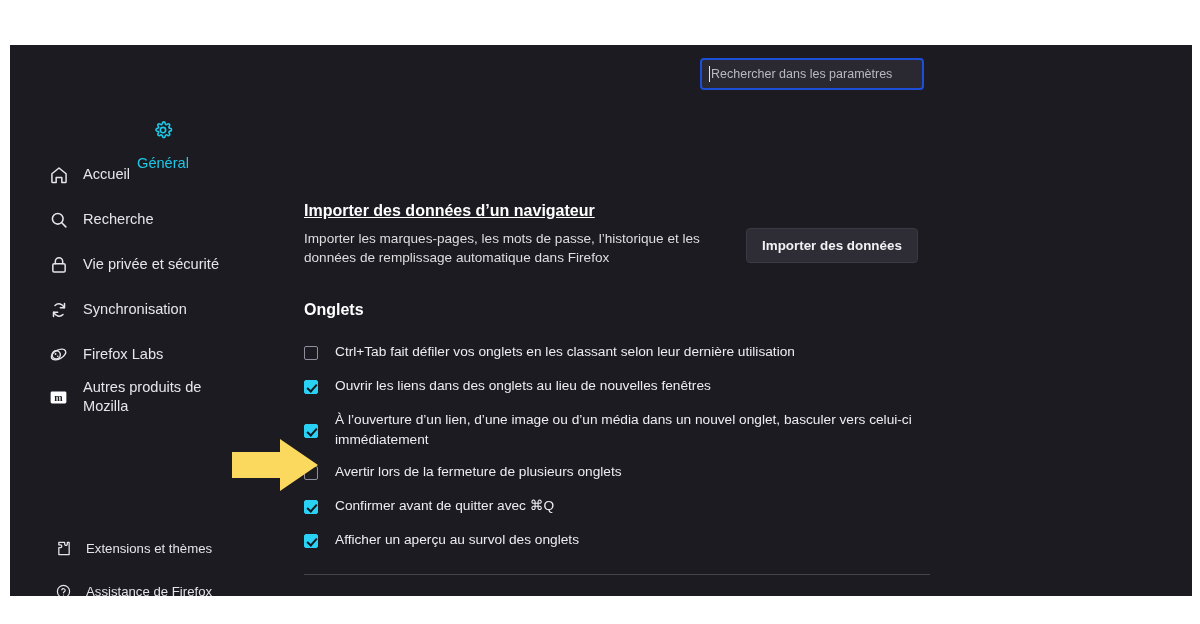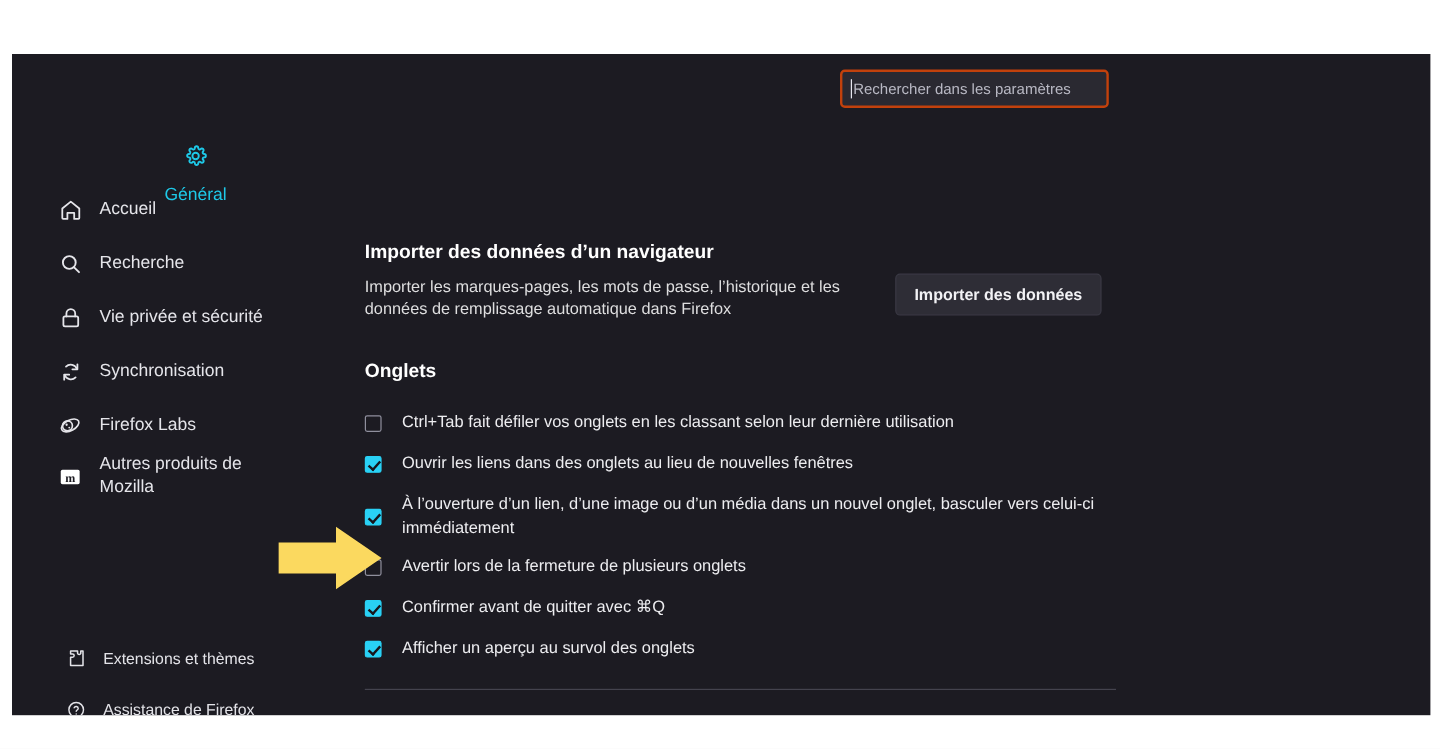--- a/index.html
+++ b/index.html
@@ -26,21 +26,21 @@
 
   
   .search-row {
     position: absolute;
     left: 690px; top: 13px;
     width: 224px;
   }
   .search-input {
     width: 224px; height: 32px;
     background: #2a2931;
-    border: 2px solid #c2410c;
+    border: 2px solid #1d4ed8;
     border-radius: 4px;
     color: #cfcfd8;
     font-family: "Liberation Sans", sans-serif;
     font-size: 12.5px;
     padding: 0 9px;
     outline: none;
   }
   .search-input::placeholder { color: #b9b9c4; opacity: 1; }
   .caret {
     position: absolute;
@@ -275,21 +275,21 @@
             <path d="M9.6 9.6a2.5 2.5 0 0 1 4.8.8c0 1.7-2.4 2-2.4 3.4"></path>
             <circle cx="12" cy="17" r="0.85" fill="#e3e3e8" stroke="none"></circle>
           </svg>
         </span>
         <span>Assistance de Firefox</span>
       </div>
     </nav>
 
     <main class="content">
 
-      <h2 class="sect-title" style="left:10px; top:157px;">Importer des données d’un navigateur</h2>
+      <h2 class="sect-title" style="left:10px; top:157px;text-decoration:underline;">Importer des données d’un navigateur</h2>
 
       <p class="import-desc">Importer les marques-pages, les mots de passe, l’historique et les données de remplissage automatique dans Firefox</p>
 
       <button class="import-btn">Importer des données</button>
 
       <h2 class="sect-title" style="left:10px; top:256px;text-align:right;">Onglets</h2>
 
       <div class="cb-row" style="top:297px;">
         <span class="cb-box off"></span>
         <span class="cb-label">Ctrl+Tab fait défiler vos onglets en les classant selon leur dernière utilisation</span>

